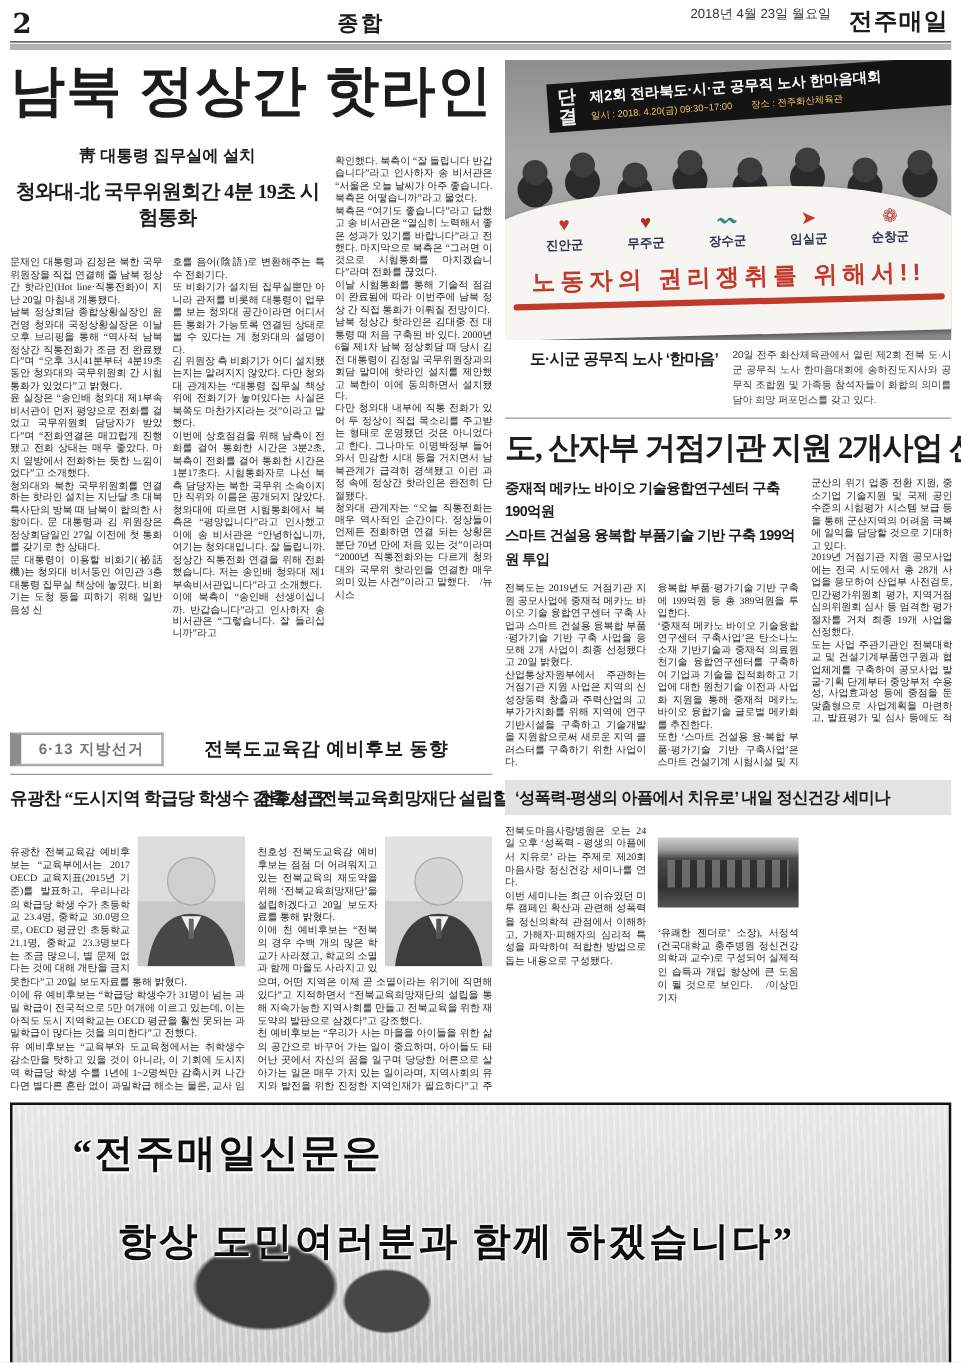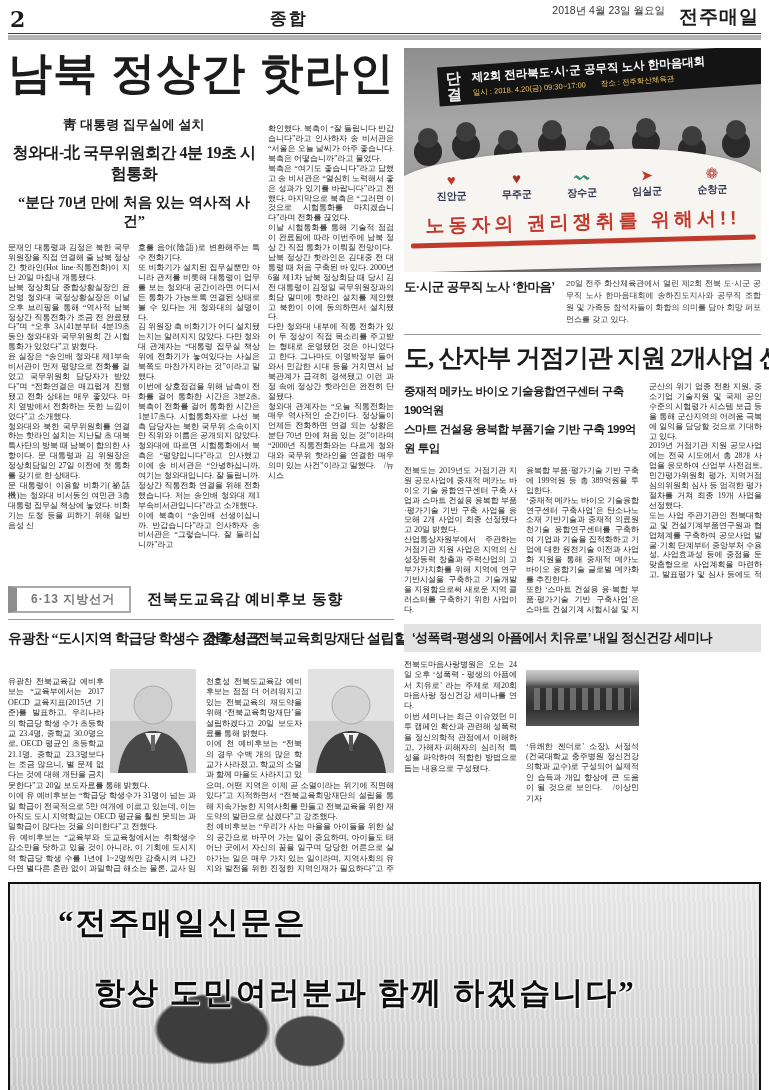--- a/index.html
+++ b/index.html
@@ -28,21 +28,21 @@
   .sub1{font-family:"Liberation Sans",sans-serif;font-weight:bold;font-size:13px;margin-bottom:9px;}
   .sub2{font-size:16px;font-weight:bold;margin-bottom:8px;letter-spacing:-0.5px;}
   .sub3{font-size:14.5px;font-weight:bold;}
   .twocol{display:flex;gap:8px;}
   .bodycol{width:122px;flex:0 0 122px;font-size:8px;line-height:1.24;text-align:justify;
            white-space:pre-line;overflow:hidden;height:312px;color:#222;}
   .hot-col3{width:126px;flex:0 0 126px;font-size:8px;line-height:1.24;text-align:justify;
             white-space:pre-line;overflow:hidden;height:448px;color:#222;margin-top:18px;}
   
   .elect{margin-top:14px;}
-  .elect-head{display:flex;align-items:center;gap:16px;}
+  .elect-head{display:flex;align-items:center;gap:32px;}
   .badge{border:2px solid #aaa;border-left:9px solid #8d8d8d;color:#777;
          font-family:"Liberation Sans",sans-serif;font-size:12px;font-weight:bold;
          padding:3px 14px;letter-spacing:1px;}
   .elect-title{font-family:"Liberation Sans",sans-serif;font-size:15px;font-weight:900;letter-spacing:0.5px;}
   .elect-rule{border-top:1.5px solid #999;margin-top:6px;margin-bottom:10px;}
   .elect-grid{display:flex;gap:10px;}
   .cand{width:188px;flex:0 0 188px;}
   .cand h3{font-size:14px;font-weight:bold;margin:0 0 8px 0;letter-spacing:-0.5px;white-space:nowrap;}
   .cand-body{font-size:8px;line-height:1.3;text-align:justify;white-space:pre-line;height:218px;overflow:hidden;color:#222;}
   .cand-photo{float:right;width:86px;height:104px;margin:2px 0 4px 6px;}
@@ -60,21 +60,21 @@
   .p1-cloth{position:absolute;left:-12px;right:-12px;bottom:4px;height:118px;background:#f6f5f1;
             border-radius:46% 40% 6px 6px / 34px 44px 6px 6px;transform:rotate(-1.5deg);
             box-shadow:0 2px 4px rgba(0,0,0,.4);}
   .logo-row{display:flex;justify-content:space-evenly;align-items:center;margin-top:20px;padding:0 10px;}
   .logo-item{display:flex;flex-direction:column;align-items:center;gap:1px;}
   .logo-glyph{font-size:15px;line-height:1;}
   .logo-name{font-family:"Liberation Sans",sans-serif;font-size:10px;font-weight:900;color:#2e3550;}
   .slogan{text-align:center;margin-top:9px;font-family:"Liberation Sans",sans-serif;
           font-weight:900;font-size:19px;letter-spacing:4px;color:#c0392b;white-space:nowrap;}
   .slogan-bar{height:5px;background:#c0392b;margin:4px 18px 0 18px;border-radius:2px;}
-  .caption{display:flex;gap:10px;margin-top:6px;align-items:flex-start;}
+  .caption{display:flex;gap:10px;margin-top:6px;align-items:flex-start;margin-left:20px;}
   .cap-title{font-family:"Liberation Sans",sans-serif;font-weight:900;font-size:12.5px;
              flex:0 0 152px;line-height:1.5;letter-spacing:-0.5px;}
   .cap-body{font-family:"Liberation Sans",sans-serif;font-size:8px;line-height:1.5;color:#333;text-align:justify;}
   .r-rule{border-top:1px solid #999;margin:8px 0 6px 0;}
   
   .h2-support{font-size:25px;font-weight:bold;letter-spacing:-1px;margin:4px 0 8px 0;white-space:nowrap;}
   .sup-grid{display:flex;gap:10px;}
   .sup-left{width:235px;flex:0 0 235px;}
   .sup-subs{font-family:"Liberation Sans",sans-serif;font-weight:900;font-size:11.5px;
             line-height:1.65;margin-bottom:8px;white-space:pre-line;letter-spacing:-0.5px;}
@@ -134,21 +134,20 @@
   <div class="main">
 
     <div class="colL">
       <div>
         <div class="h1-hotline">남북 정상간 핫라인 개통</div>
         <div class="hot-grid">
           <div class="hot-left">
             <div class="subheads">
               <div class="sub1">靑 대통령 집무실에 설치</div>
               <div class="sub2">청와대-北 국무위원회간 4분 19초 시험통화</div>
-              <div class="sub3">“분단 70년 만에 처음 있는 역사적 사건”</div>
             </div>
             <div class="twocol">
               <div class="bodycol">문재인 대통령과 김정은 북한 국무위원장을 직접 연결해 줄 남북 정상간 핫라인(Hot line·직통전화)이 지난 20일 마침내 개통됐다.
 남북 정상회담 종합상황실장인 윤건영 청와대 국정상황실장은 이날 오후 브리핑을 통해 “역사적 남북 정상간 직통전화가 조금 전 완료됐다”며 “오후 3시41분부터 4분19초 동안 청와대와 국무위원회 간 시험통화가 있었다”고 밝혔다.
 윤 실장은 “송인배 청와대 제1부속비서관이 먼저 평양으로 전화를 걸었고 국무위원회 담당자가 받았다”며 “전화연결은 매끄럽게 진행됐고 전화 상태는 매우 좋았다. 마치 옆방에서 전화하는 듯한 느낌이었다”고 소개했다.
 청와대와 북한 국무위원회를 연결하는 핫라인 설치는 지난달 초 대북특사단의 방북 때 남북이 합의한 사항이다. 문 대통령과 김 위원장은 정상회담일인 27일 이전에 첫 통화를 갖기로 한 상태다.
 문 대통령이 이용할 비화기(祕話機)는 청와대 비서동인 여민관 3층 대통령 집무실 책상에 놓였다. 비화기는 도청 등을 피하기 위해 일반 음성 신</div>
               <div class="bodycol">호를 음어(陰語)로 변환해주는 특수 전화기다.
 또 비화기가 설치된 집무실뿐만 아니라 관저를 비롯해 대통령이 업무를 보는 청와대 공간이라면 어디서든 통화가 가능토록 연결된 상태로 볼 수 있다는 게 청와대의 설명이다.
 김 위원장 측 비화기가 어디 설치됐는지는 알려지지 않았다. 다만 청와대 관계자는 “대통령 집무실 책상 위에 전화기가 놓여있다는 사실은 북쪽도 마찬가지라는 것”이라고 말했다.

